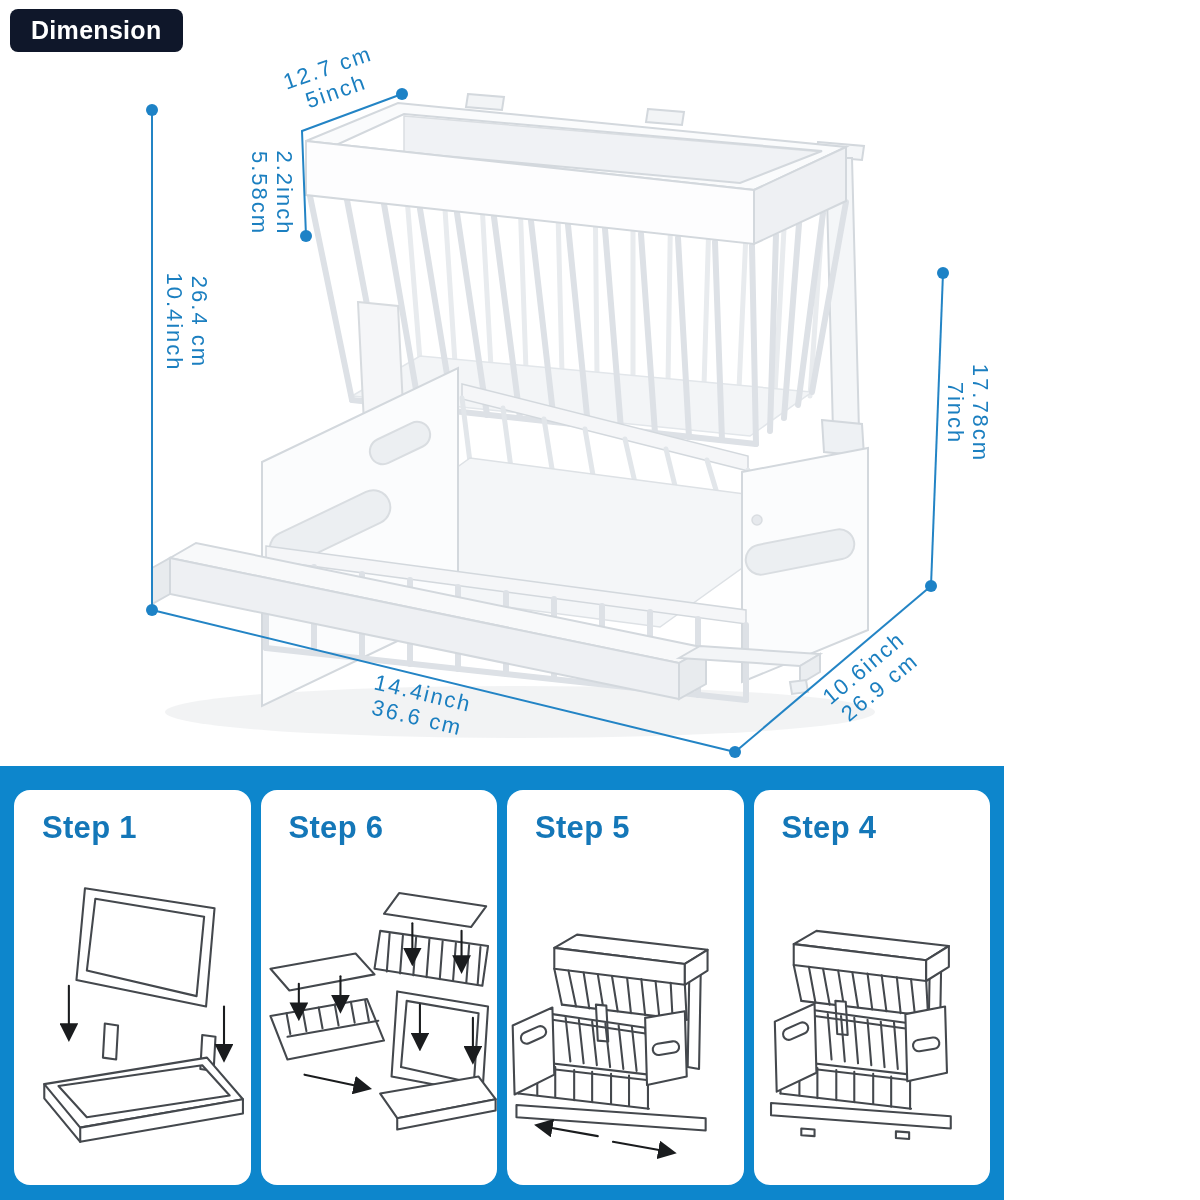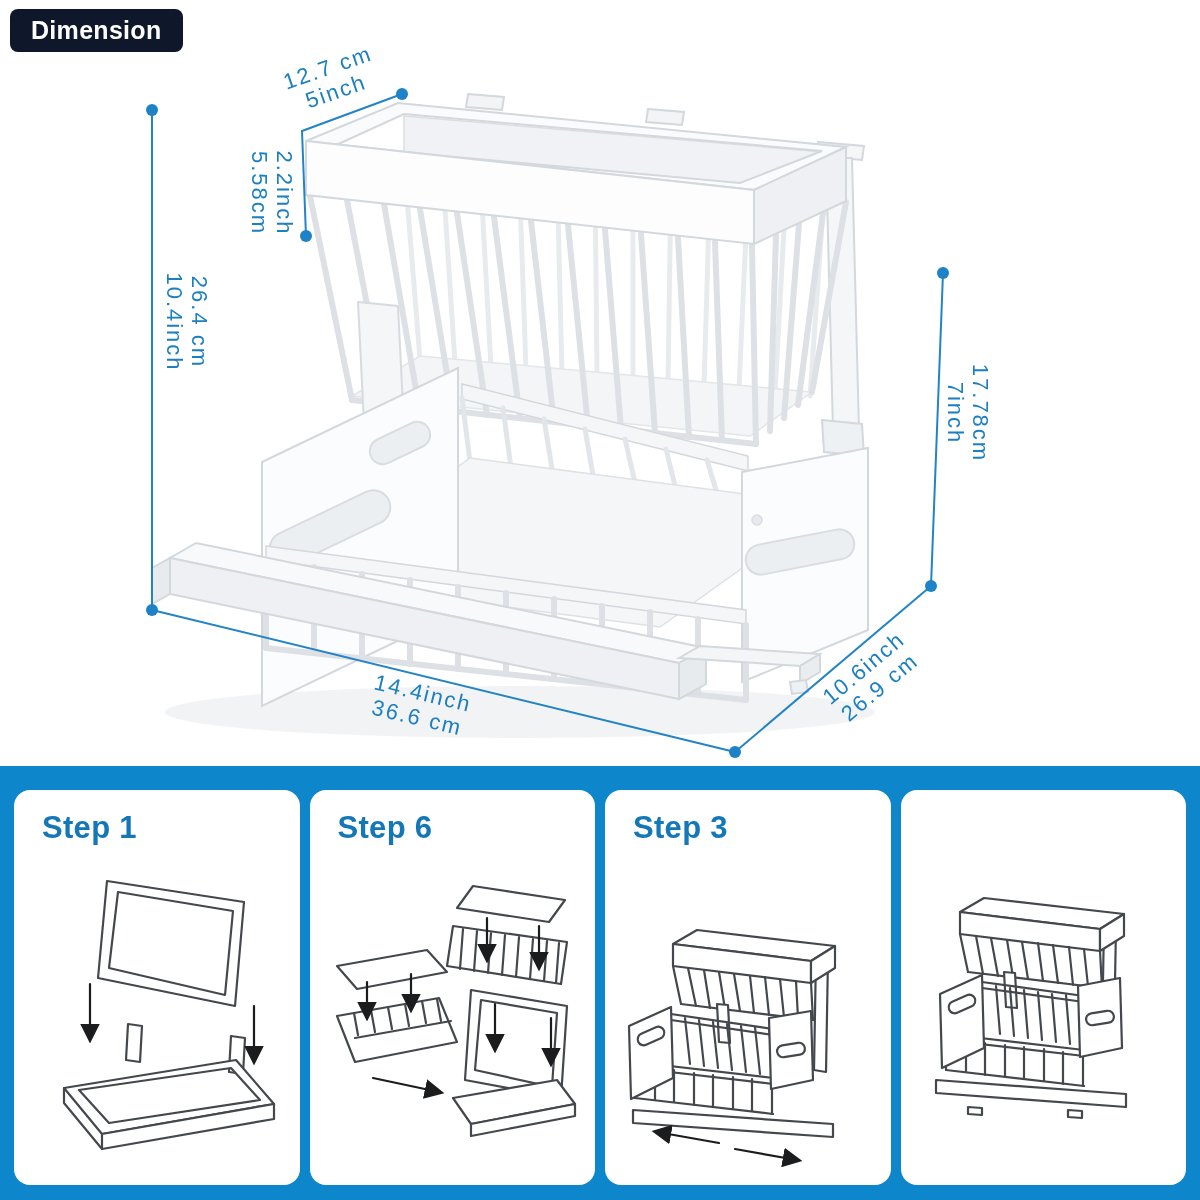--- a/index.html
+++ b/index.html
@@ -8,21 +8,21 @@
   
   .dim-section{position:absolute;left:0;top:0;width:1200px;height:766px;background:#ffffff;}
   .badge{position:absolute;left:10px;top:9px;background:#0f172a;color:#ffffff;
          font-size:25px;font-weight:700;padding:7px 21px;border-radius:8px;letter-spacing:0.3px;}
   .product-svg,.dimlines-svg{position:absolute;left:0;top:0;width:1200px;height:766px;}
   .dimlines-svg{pointer-events:none;}
   .dim-label{position:absolute;display:flex;flex-direction:column;align-items:center;
              color:#1b7fc0;font-size:22px;line-height:1.12;letter-spacing:2px;white-space:nowrap;
              transform:translate(-50%,-50%) rotate(var(--rot,0deg));}
   
-  .steps-band{position:absolute;left:0;top:766px;width:1200px;height:434px;background:#0d86cc;
+  .steps-band{position:absolute;left:0;top:766px;width:1004px;height:434px;background:#0d86cc;
               display:flex;gap:10px;padding:24px 14px 15px;box-sizing:border-box;}
   .step-panel{flex:1;background:#ffffff;border-radius:16px;display:flex;flex-direction:column;
               overflow:hidden;}
   .step-title{margin:20px 0 0 28px;font-size:31px;font-weight:700;color:#1477b8;letter-spacing:0.3px;}
   .step-art{flex:1;display:flex;align-items:center;justify-content:center;}
   .step-art svg{width:250px;height:302px;}
 </style>
 </head>
 <body>
 
@@ -251,21 +251,21 @@
             <line x1="224" y1="152" x2="224" y2="196" marker-end="url(#ar2)"></line>
           </g>
           <g stroke="#1a1c1e">
             <line x1="46" y1="212" x2="112" y2="226" marker-end="url(#ar2)"></line>
           </g>
         </svg>
       </div>
     </div>
 
     <div class="step-panel">
-      <div class="step-title">Step 3</div>
+      <div class="step-title">Step 5</div>
       <div class="step-art">
         <svg viewBox="0 0 250 300" stroke="#44484d" stroke-width="2.2" fill="none" stroke-linejoin="round" stroke-linecap="round">
           <defs>
               <marker id="ar3" markerWidth="9" markerHeight="9" refX="6.5" refY="4.5" orient="auto">
             <path d="M0,0 L9,4.5 L0,9 Z" fill="#1a1c1e" stroke="none"></path>
               </marker>
             </defs>
           <path d="M193,90 L205,92 L203,206 L191,204 Z" fill="#fff"></path>
 
           <path d="M50,78 L74,64 L212,80 L188,95 Z" fill="#fff"></path>
@@ -291,20 +291,21 @@
           <path d="M10,244 L210,258 L210,271 L10,257 Z" fill="#fff"></path>
           <g stroke="#1a1c1e">
             <line x1="96" y1="277" x2="34" y2="266" marker-end="url(#ar3)"></line>
             <line x1="112" y1="283" x2="174" y2="294" marker-end="url(#ar3)"></line>
           </g>
         </svg>
       </div>
     </div>
 
     <div class="step-panel">
+      <div class="step-title">Step 4</div>
       <div class="step-art">
         <svg viewBox="0 0 250 300" stroke="#44484d" stroke-width="2.2" fill="none" stroke-linejoin="round" stroke-linecap="round">
           <path d="M186,86 L198,88 L196,202 L184,200 Z" fill="#fff"></path>
           <path d="M42,74 L66,60 L206,76 L182,91 Z" fill="#fff"></path>
           <path d="M42,74 L182,91 L182,113 L42,96 Z" fill="#fff"></path>
           <path d="M182,91 L206,76 L206,98 L182,113 Z" fill="#fff"></path>
           <path d="M42,96 L50,134 M58,98 L65,136 M73,100 L80,138 M89,102 L95,139 M104,104 L110,141 M120,105 L125,143 M135,107 L140,145 M151,109 L155,147 M166,111 L170,148 M182,113 L184,150"></path>
           <path d="M50,134 L184,150"></path>
           <path d="M86,134 L97,135 L99,170 L88,169 Z" fill="#fff"></path>
           <path d="M64,144 L166,158 M64,150 L166,164"></path>

